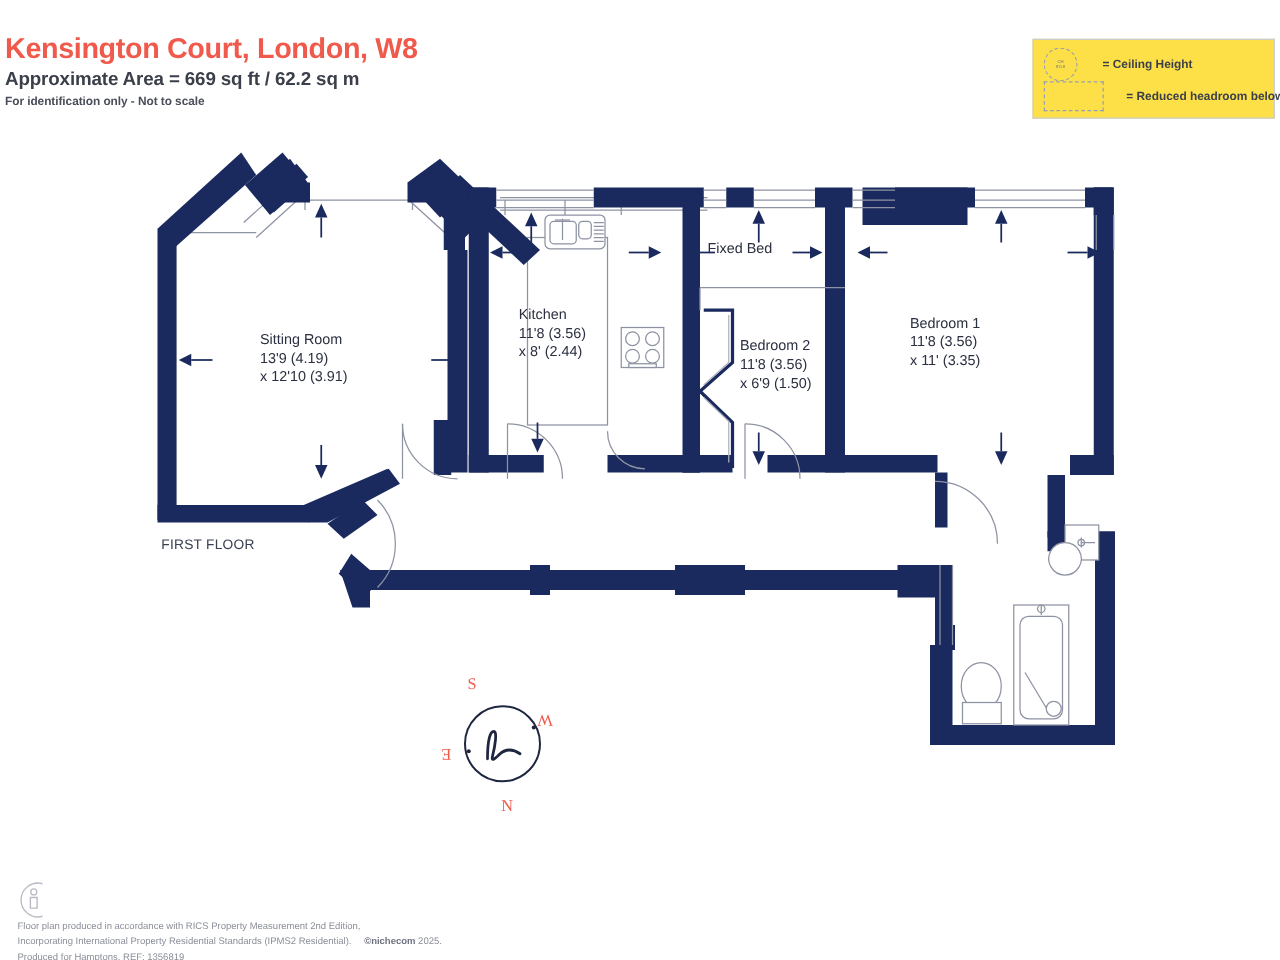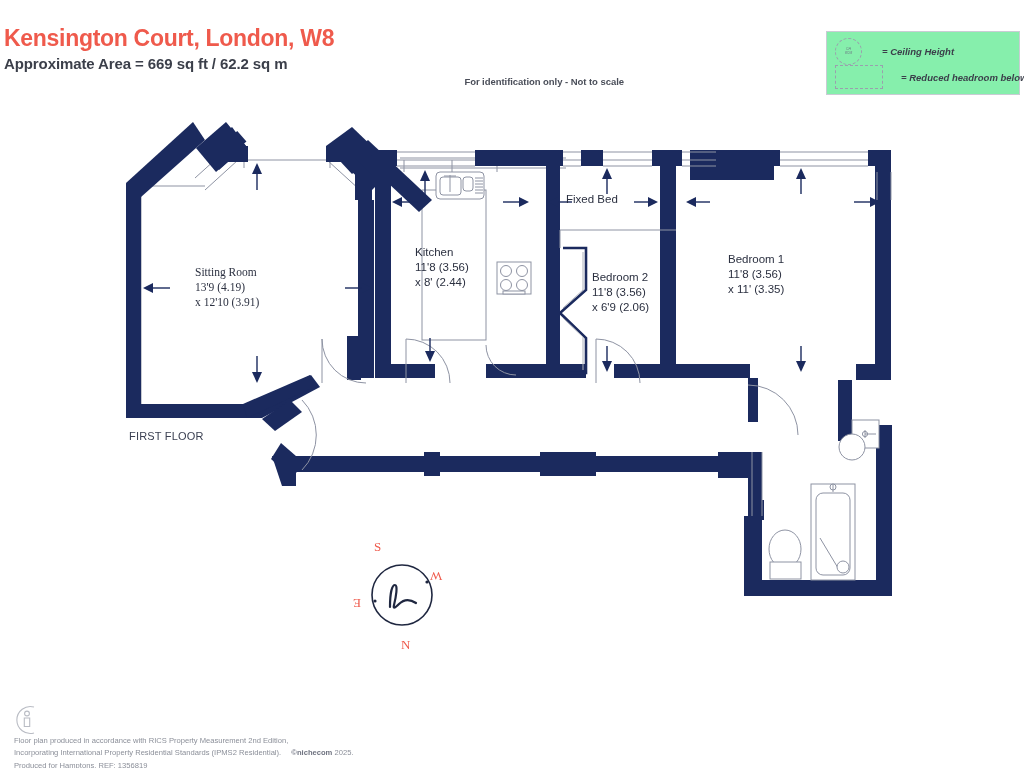--- a/index.html
+++ b/index.html
@@ -39,33 +39,31 @@
     letter-spacing: -0.1px;
     white-space: nowrap;
   }
   #note-line {
     color: #4a4e59;
     font-size: 9.5px;
     font-weight: 600;
     margin-top: 4px;
     letter-spacing: -0.05px;
     white-space: nowrap;
-    text-align: right;
   }
 
   
   #legend {
     position: absolute;
     left: 826px;
     top: 31px;
     width: 192px;
     height: 62px;
     border: 1px solid #c9ccd4;
-    background: #86efac;
-    font-style: italic;
+    background: #fde047;
   }
   .legend-row {
     position: absolute;
     display: flex;
     align-items: center;
   }
   .legend-row.r1 { left: 8px; top: 6px; }
   .legend-row.r2 { left: 8px; top: 33px; }
   .legend-ch {
     width: 25px; height: 25px;
@@ -105,21 +103,21 @@
     text-align: left;
     color: #2b3040;
     font-size: 11.5px;
     line-height: 1.32;
     white-space: nowrap;
   }
   .room-label .rl-name { display: block; }
   .room-label .rl-d1   { display: block; }
   .room-label .rl-d2   { display: block; }
 
-  #lbl-sitting { left: 195px; top: 265px; width: 120px; font-family: Liberation Serif, serif; }
+  #lbl-sitting { left: 208px; top: 265px; width: 120px; }
   #lbl-kitchen { left: 415px; top: 245px; width: 90px; }
   #lbl-bed2    { left: 592px; top: 270px; width: 90px; }
   #lbl-bed1    { left: 728px; top: 252px; width: 100px; }
   #lbl-fixedbed{ left: 566px; top: 192px; width: 84px; }
 
   #floor-label {
     position: absolute;
     left: 129px; top: 430px;
     color: #3b4052;
     font-size: 11px;
@@ -427,21 +425,21 @@
 
 <div class="room-label" id="lbl-kitchen">
   <span class="rl-name">Kitchen</span>
   <span class="rl-d1">11'8 (3.56)</span>
   <span class="rl-d2">x 8' (2.44)</span>
 </div>
 
 <div class="room-label" id="lbl-bed2">
   <span class="rl-name">Bedroom 2</span>
   <span class="rl-d1">11'8 (3.56)</span>
-  <span class="rl-d2">x 6'9 (2.06)</span>
+  <span class="rl-d2">x 6'9 (1.50)</span>
 </div>
 
 <div class="room-label" id="lbl-bed1">
   <span class="rl-name">Bedroom 1</span>
   <span class="rl-d1">11'8 (3.56)</span>
   <span class="rl-d2">x 11' (3.35)</span>
 </div>
 
 <div class="room-label" id="lbl-fixedbed">Fixed Bed</div>
 

